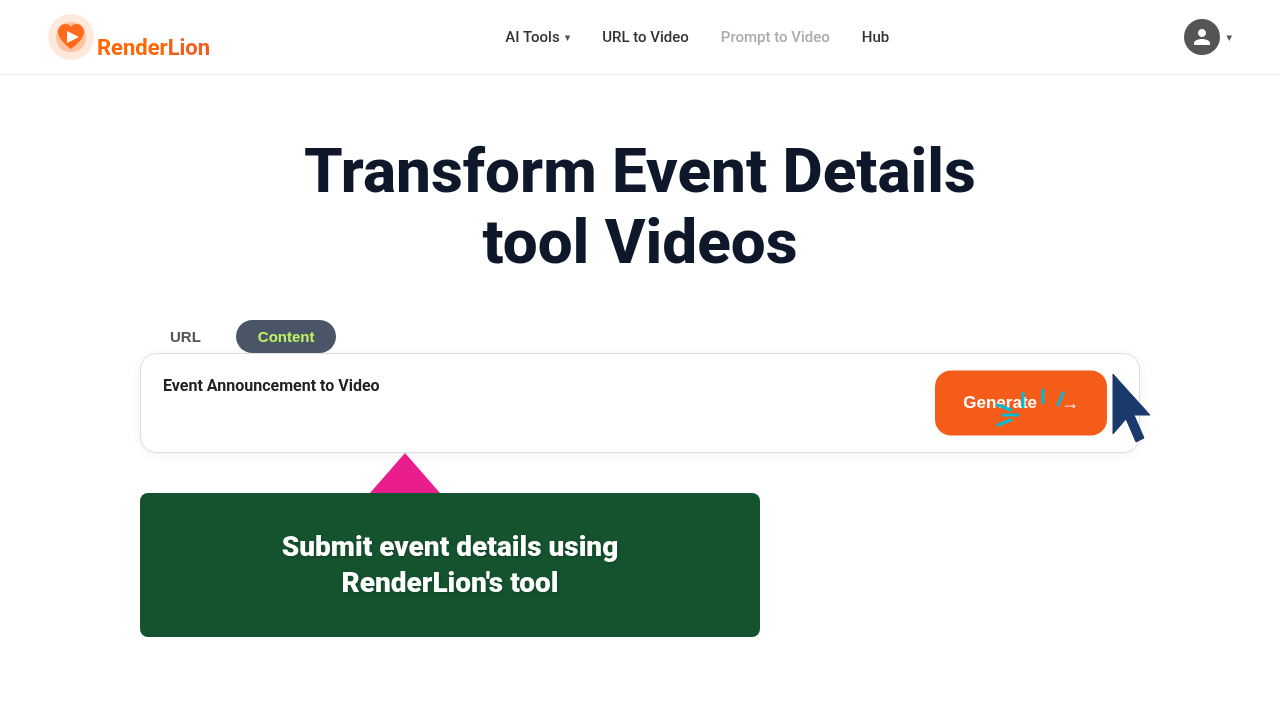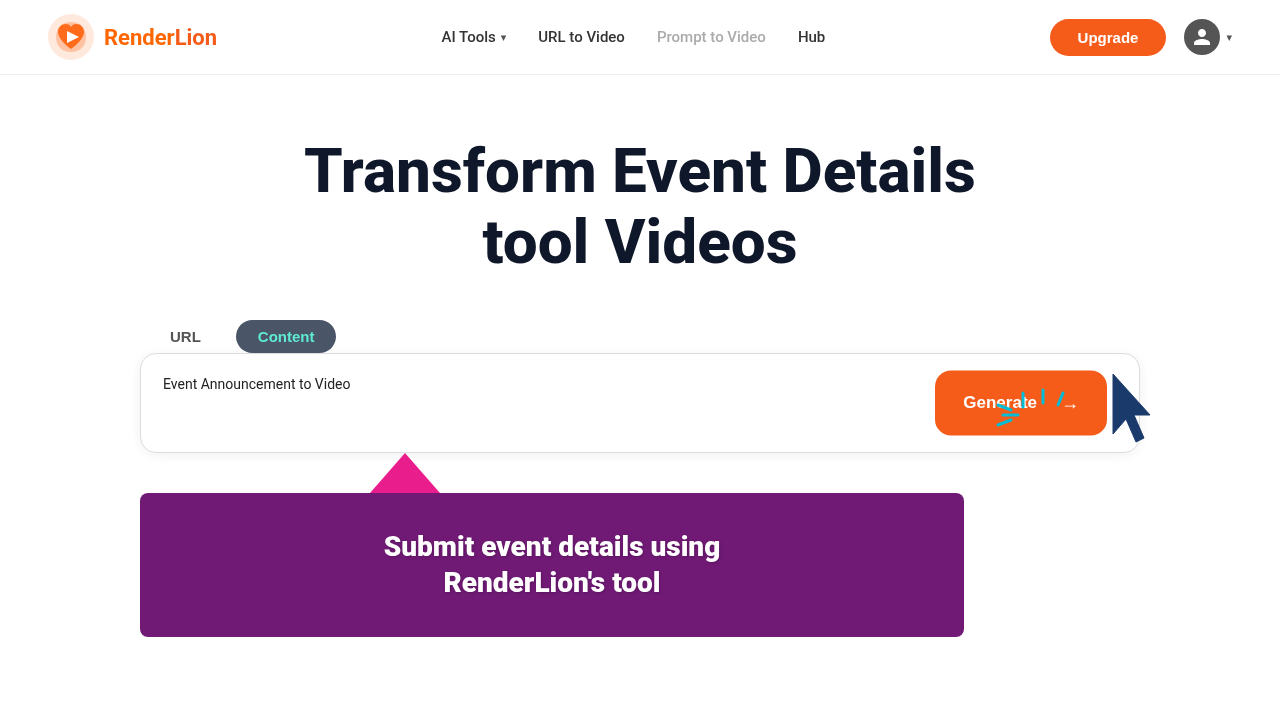--- a/index.html
+++ b/index.html
@@ -10,22 +10,22 @@
       display: flex;
       align-items: center;
       justify-content: space-between;
       padding: 0 48px;
       height: 75px;
       border-bottom: 1px solid #eee;
       background: #fff;
     }
     .logo-area {
       display: flex;
-      align-items: center;
-      gap: 10px;
+      align-items: flex-end;
+      gap: 3px;
       text-decoration: none;
     }
     .logo-icon {
       width: 46px;
       height: 46px;
     }
     .logo-text {
       font-size: 22px;
       font-weight: 700;
       color: #333;
@@ -119,39 +119,39 @@
       border-radius: 20px;
       font-size: 15px;
       font-weight: 600;
       cursor: pointer;
       border: none;
       background: transparent;
       color: #555;
     }
     .tab.active {
       background: #4a5568;
-      color: #5eead4;
+      color: #bef264;
       text-align: right;
     }
 
     .input-box {
       background: #fff;
       border: 1.5px solid #ddd;
       border-radius: 16px;
       padding: 22px 200px 22px 22px;
       position: relative;
       min-height: 100px;
       display: flex;
       flex-direction: column;
       gap: 8px;
       box-shadow: 0 2px 12px rgba(0,0,0,0.06);
     }
     .input-label {
-      font-size: 14px;
-      font-weight: 400;
+      font-size: 16px;
+      font-weight: 700;
       color: #222;
     }
 
     .generate-btn {
       position: absolute;
       right: 16px;
       top: 50%;
       transform: translateY(-50%);
       background: #f55c1a;
       color: #fff;
@@ -181,25 +181,25 @@
       width: 0;
       height: 0;
       border-left: 35px solid transparent;
       border-right: 35px solid transparent;
       border-bottom: 40px solid #e91e8c;
       margin-left: 230px;
       position: relative;
       z-index: 1;
     }
     .callout-box {
-      background: #701a75;
+      background: #14532d;
       border-radius: 8px;
       padding: 36px 50px;
       text-align: center;
-      width: 824px;
+      width: 620px;
       margin-left: 0;
     }
     .callout-text {
       color: #fff;
       font-size: 28px;
       font-weight: 900;
       line-height: 1.3;
       text-shadow: 1px 1px 3px rgba(0,0,0,0.2);
     }
   </style>
@@ -232,21 +232,20 @@
     </a>
     <a class="nav-item active" href="#">
       <span>Prompt to Video</span>
     </a>
     <a class="nav-item" href="#">
       <span>Hub</span>
     </a>
   </nav>
 
   <div class="header-right">
-    <button class="upgrade-btn">Upgrade</button>
     <div style="display:flex;align-items:center;gap:4px;">
       <div class="user-icon">
         <svg width="20" height="20" viewBox="0 0 24 24" fill="white">
           <path d="M12 12c2.7 0 4.8-2.1 4.8-4.8S14.7 2.4 12 2.4 7.2 4.5 7.2 7.2 9.3 12 12 12zm0 2.4c-3.2 0-9.6 1.6-9.6 4.8v2.4h19.2v-2.4c0-3.2-6.4-4.8-9.6-4.8z"></path>
         </svg>
       </div>
       <span class="user-chevron">▾</span>
     </div>
   </div>
 </header>

